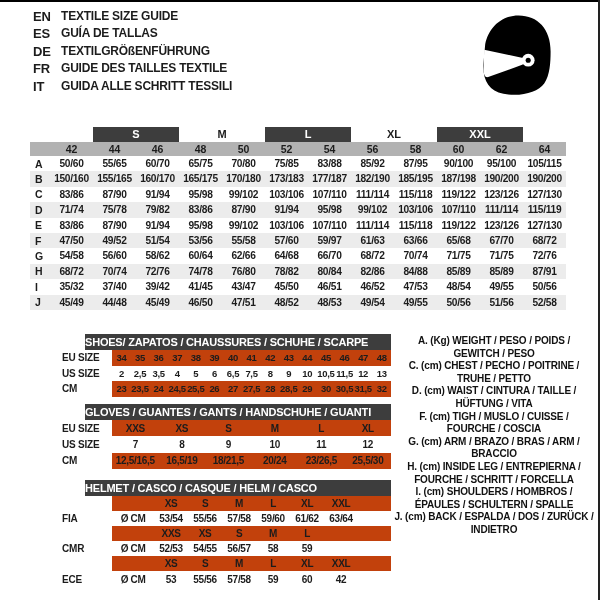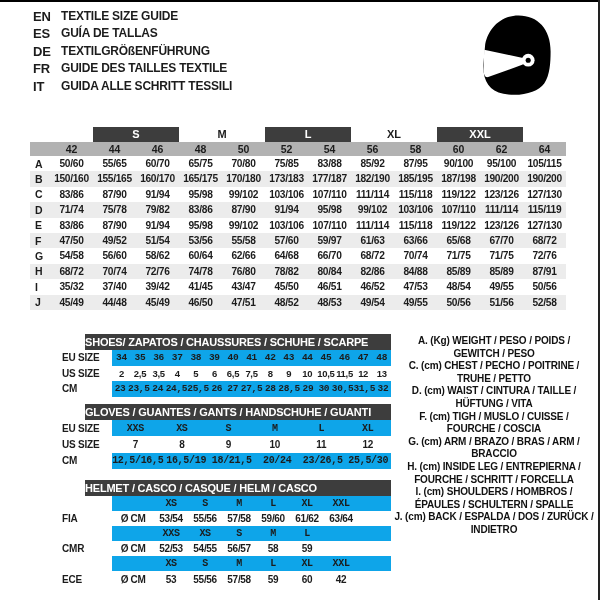--- a/index.html
+++ b/index.html
@@ -32,21 +32,21 @@
 
   
   .small-table{position:absolute;left:30px;width:361px;}
   #shoes-table{top:334px;}
   #gloves-table{top:404px;}
   #helmet-table{top:480px;}
   .bar{margin-left:55px;width:306px;height:16px;line-height:16px;background:#3d3d3d;color:#fff;font-weight:bold;font-size:11px;letter-spacing:-0.2px;box-sizing:border-box;}
   .st-row{display:flex;align-items:center;margin-left:32px;}
   .st-label{width:55px;font-weight:bold;font-size:10px;letter-spacing:-0.2px;}
   .st-strip{width:306px;height:100%;display:grid;align-items:center;}
-  .st-strip.shaded{background:#0ea5e9;font-family:Liberation Mono, monospace;}
+  .st-strip.shaded{background:#c2410c;}
   .st-cell{text-align:center;font-weight:bold;letter-spacing:-0.3px;white-space:nowrap;}
   .shoes-row{height:15.5px;}
   .shoes-row .st-strip{grid-template-columns:repeat(15,1fr);}
   .shoes-row .st-cell{font-size:9.5px;}
   .gloves-row{height:16.3px;}
   .gloves-row .st-strip{grid-template-columns:repeat(6,1fr);}
   .gloves-row .st-cell{font-size:10px;}
   .helm-row{height:15.1px;}
   .helm-row .st-strip{grid-template-columns:42px repeat(6,34px) 1fr;}
   .helm-row .st-cell{font-size:10px;}

